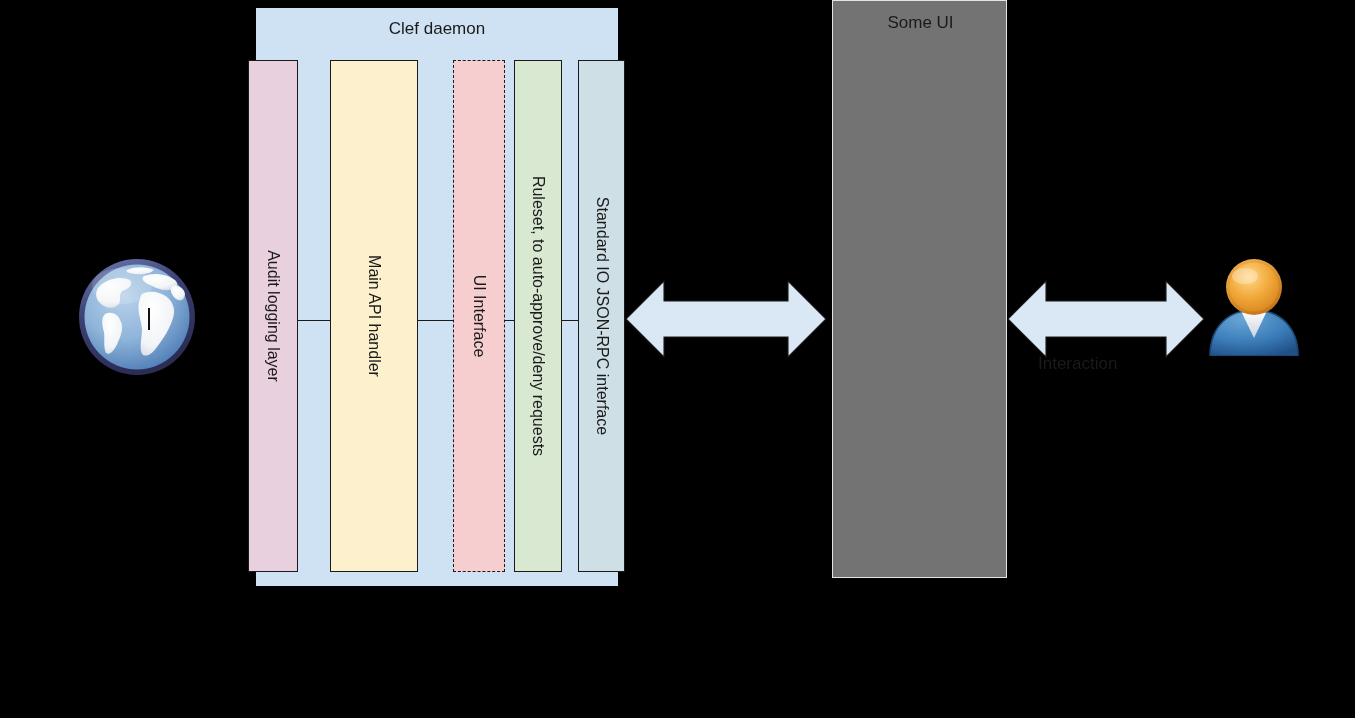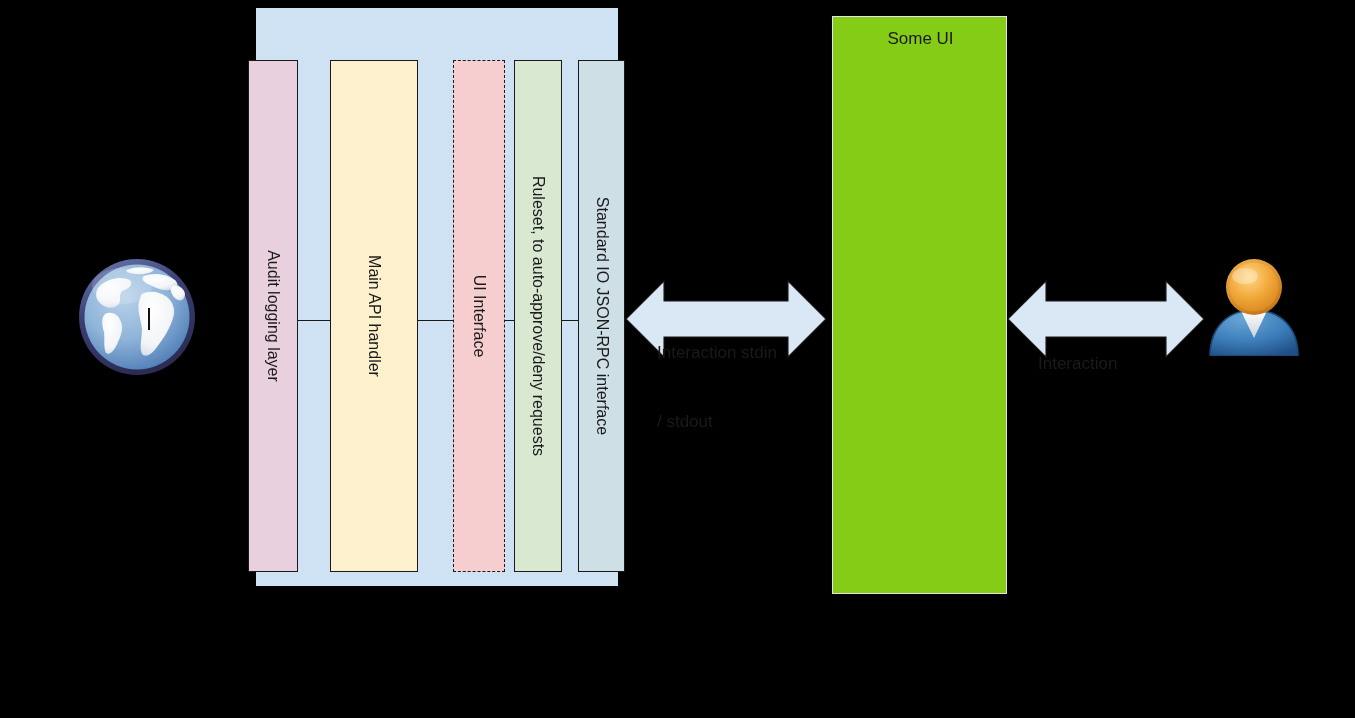--- a/index.html
+++ b/index.html
@@ -80,24 +80,24 @@
   .col-api     { left: 330px; width: 88px;  background: #fdf0cd; }
   .col-ui      { left: 453px; width: 52px;  background: #f6ced0;
                  border: 1.4px dashed #1a1a1a; }
   .col-rules   { left: 514px; width: 48px;  background: #d9e8d0; }
   .col-jsonrpc { left: 578px; width: 47px;  background: #cedfe6; }
 
   
   .someui-panel {
     position: absolute;
     left: 832px;
-    top: 16px;
+    top: 0;
     width: 175px;
     height: 578px;
-    background: #84cc16;
+    background: #737373;
     border: 1px solid #e4e4e4;
     box-sizing: border-box;
   }
   .someui-title {
     position: absolute;
     left: 0;
     top: 11px;
     width: 175px;
     text-align: center;
     font-size: 17px;
@@ -135,20 +135,21 @@
   .icon-globe { position: absolute; left: 72px; top: 252px; }
   .icon-user  { position: absolute; left: 1202px; top: 252px; }
   .icon-globe svg, .icon-user svg { display: block; }
 </style>
 </head>
 <body>
 
 <div class="canvas">
 
   <div class="clef-container"></div>
+  <div class="clef-title">Clef daemon</div>
 
   <div class="connector conn-a"></div>
   <div class="connector conn-b"></div>
   <div class="connector conn-c"></div>
   <div class="connector conn-d"></div>
 
   <div class="col col-audit">
     <span class="col-label">Audit logging layer</span>
   </div>
 
@@ -169,24 +170,20 @@
   </div>
 
   <div class="someui-panel">
     <div class="someui-title">Some UI</div>
   </div>
 
   <div class="arrow-wrap arrow-stdio">
     <svg width="200" height="84" viewBox="0 0 200 84">
       <polygon points="0,42 38,4 38,24 162,24 162,4 200,42 162,80 162,60 38,60 38,80" fill="#dae8f5" stroke="#1a1a1a" stroke-width="1.1"></polygon>
     </svg>
-  </div>
-  <div class="arrow-label arrow-stdio-label">
-    <div>Interaction stdin</div>
-    <div>/ stdout</div>
   </div>
 
   <div class="arrow-wrap arrow-inter">
     <svg width="196" height="84" viewBox="0 0 196 84">
       <polygon points="0,42 38,4 38,24 158,24 158,4 196,42 158,80 158,60 38,60 38,80" fill="#dae8f5" stroke="#1a1a1a" stroke-width="1.1"></polygon>
     </svg>
   </div>
   <div class="arrow-label arrow-inter-label">
     <div>Interaction</div>
   </div>

